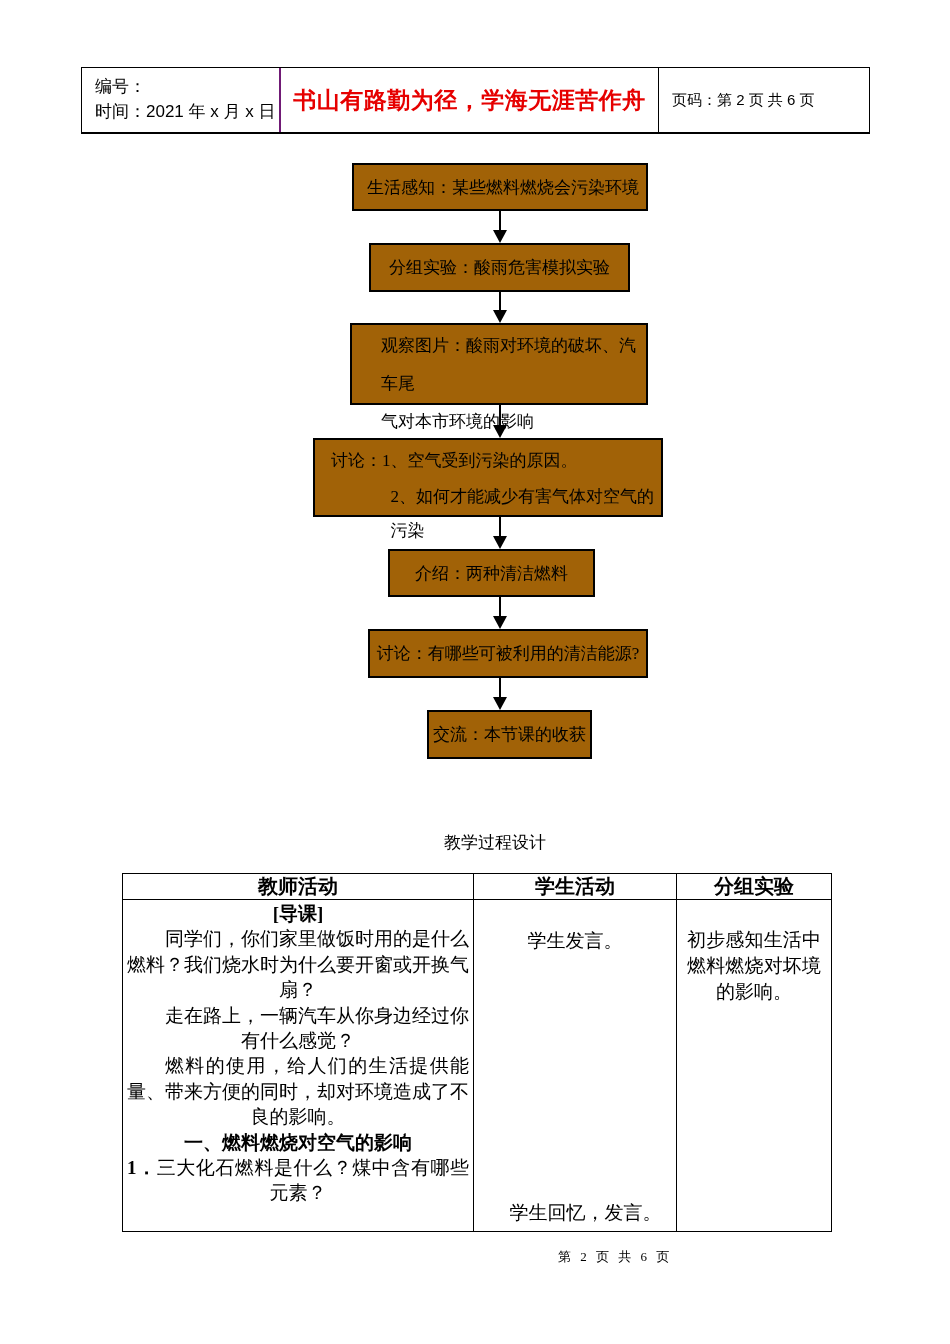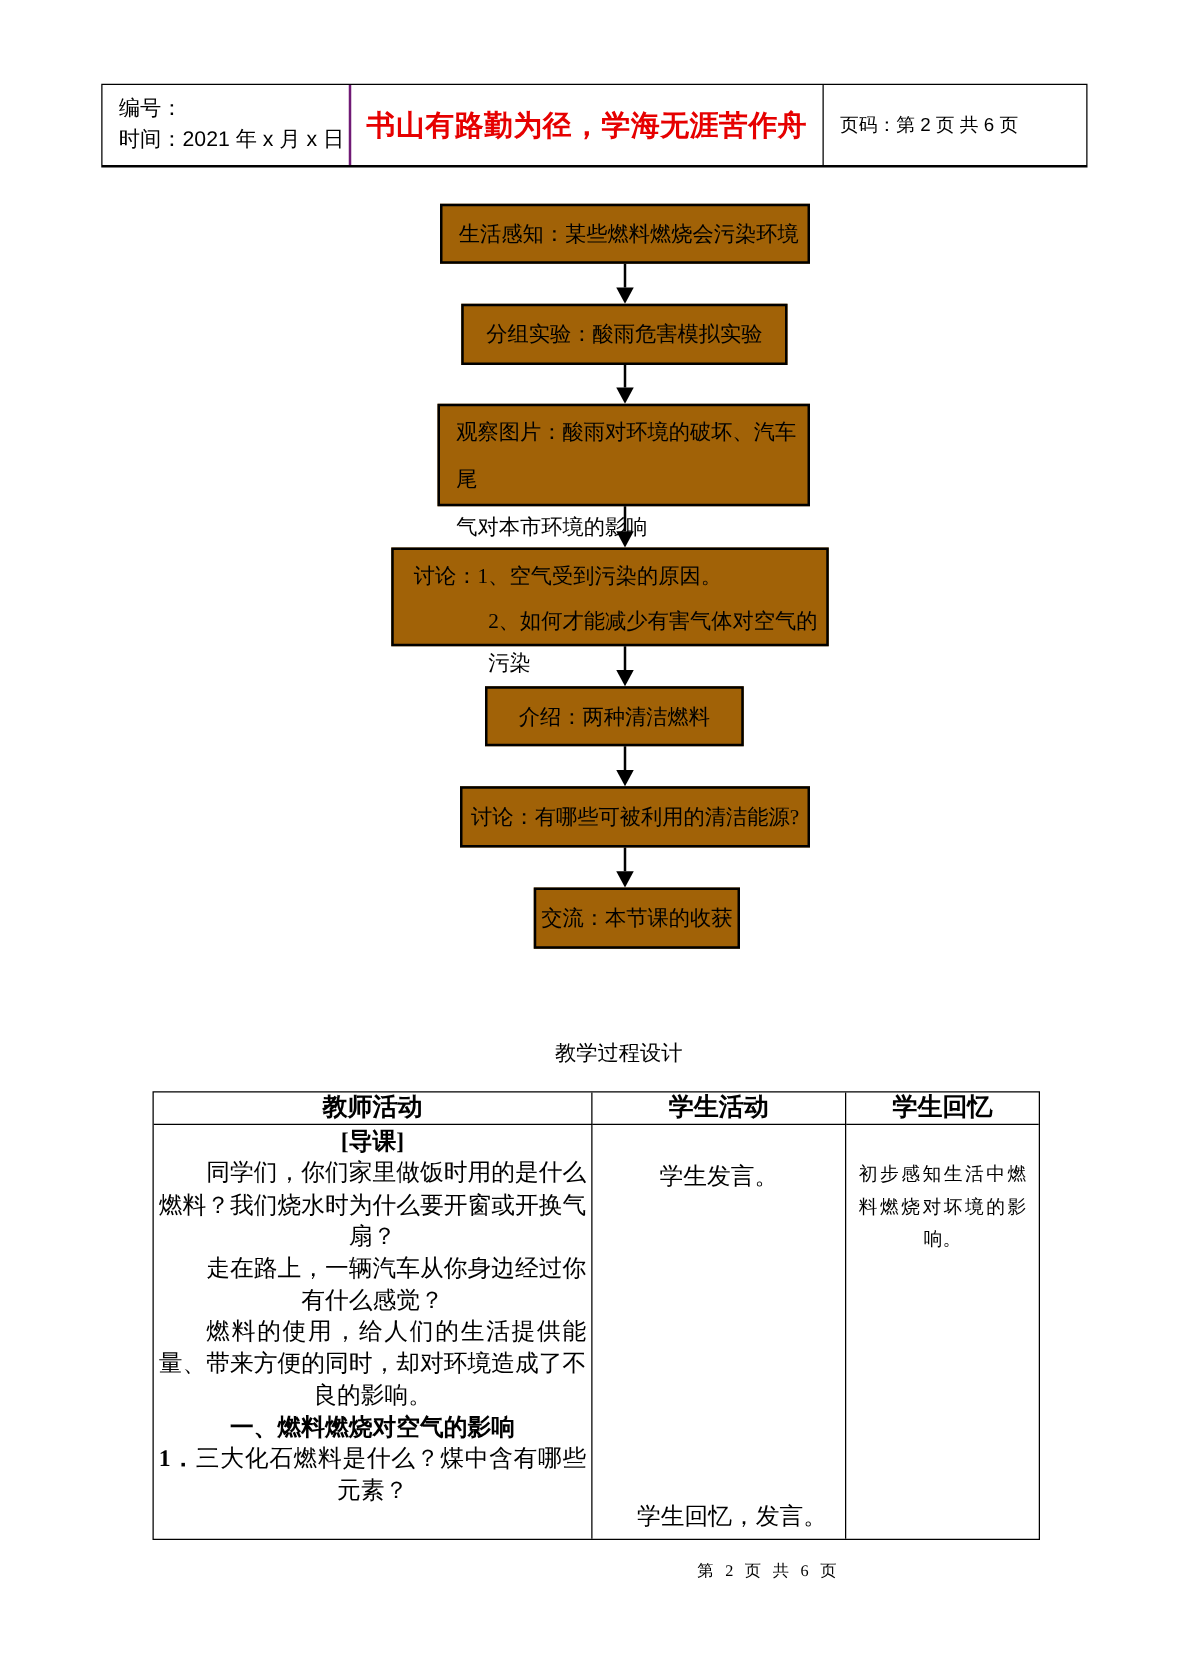--- a/index.html
+++ b/index.html
@@ -34,21 +34,21 @@
   
   .fc-box {
     position:absolute; border:2px solid #000; background:#a16207;
     font-size:17px; line-height:1; display:flex; align-items:center;
   }
   .fc-left   { padding-left:13px; }
   .fc-center { justify-content:center; }
   .fc-multi  { display:block; line-height:38px; padding:2px 6px 0 13px; font-size:17px; }
   .fc-multi .l2 { display:block; }
   #b4 .l2 { padding-left:3.5em; line-height:34px; }
-  #b3 .l1, #b3 .l2 { display:block; }
+  #b3 .l1, #b3 .l2 { display:block;margin-left:16px; }
 
   .arrow { position:absolute; left:493px; width:14px; }
   .arrow .shaft { position:absolute; left:6px; top:0; width:2px; background:#000; }
   .arrow .head  {
     position:absolute; bottom:0; left:0; width:0; height:0;
     border-left:7px solid transparent; border-right:7px solid transparent;
     border-top:13px solid #000;
   }
 
   
@@ -77,21 +77,21 @@
   .p-num .num { font-weight:bold; }
 
   .student-cell {
     font-size:19px; display:flex; flex-direction:column;
     justify-content:space-between; padding:28px 0 5px;
   }
   .student-top { text-align:center; }
   .student-bottom { padding-left:21px;text-align:center; }
 
   .intent-cell {
-    font-size:15px; line-height:26px; padding:27px 10px 0;
+    font-size:19px; line-height:26px; padding:27px 10px 0;
     text-align:justify; text-align-last:center;
   }
 
   
   .footer {
     position:absolute; top:1248px; left:300px; width:630px;
     text-align:center; font-size:13px; letter-spacing:3px;
   }
 </style>
 </head>
@@ -170,21 +170,21 @@
 
   <div class="fc-box fc-center" style="left:427px;top:710px;width:165px;height:49px;">
     <span>交流：本节课的收获</span>
   </div>
 
   <div class="section-title">教学过程设计</div>
 
   <div class="tbl">
     <div class="th cborder">教师活动</div>
     <div class="th cborder">学生活动</div>
-    <div class="th">学生回忆</div>
+    <div class="th">分组实验</div>
 
     <div class="td cborder teacher-cell">
       <div class="p-cb">[导课]</div>
       <div class="p-ind">同学们，你们家里做饭时用的是什么燃料？我们烧水时为什么要开窗或开换气扇？</div>
       <div class="p-ind">走在路上，一辆汽车从你身边经过你有什么感觉？</div>
       <div class="p-ind">燃料的使用，给人们的生活提供能量、带来方便的同时，却对环境造成了不良的影响。</div>
       <div class="p-cb">一、燃料燃烧对空气的影响</div>
       <div class="p-num">
         <span class="num">1．</span><span>三大化石燃料是什么？煤中含有哪些元素？</span>
       </div>

